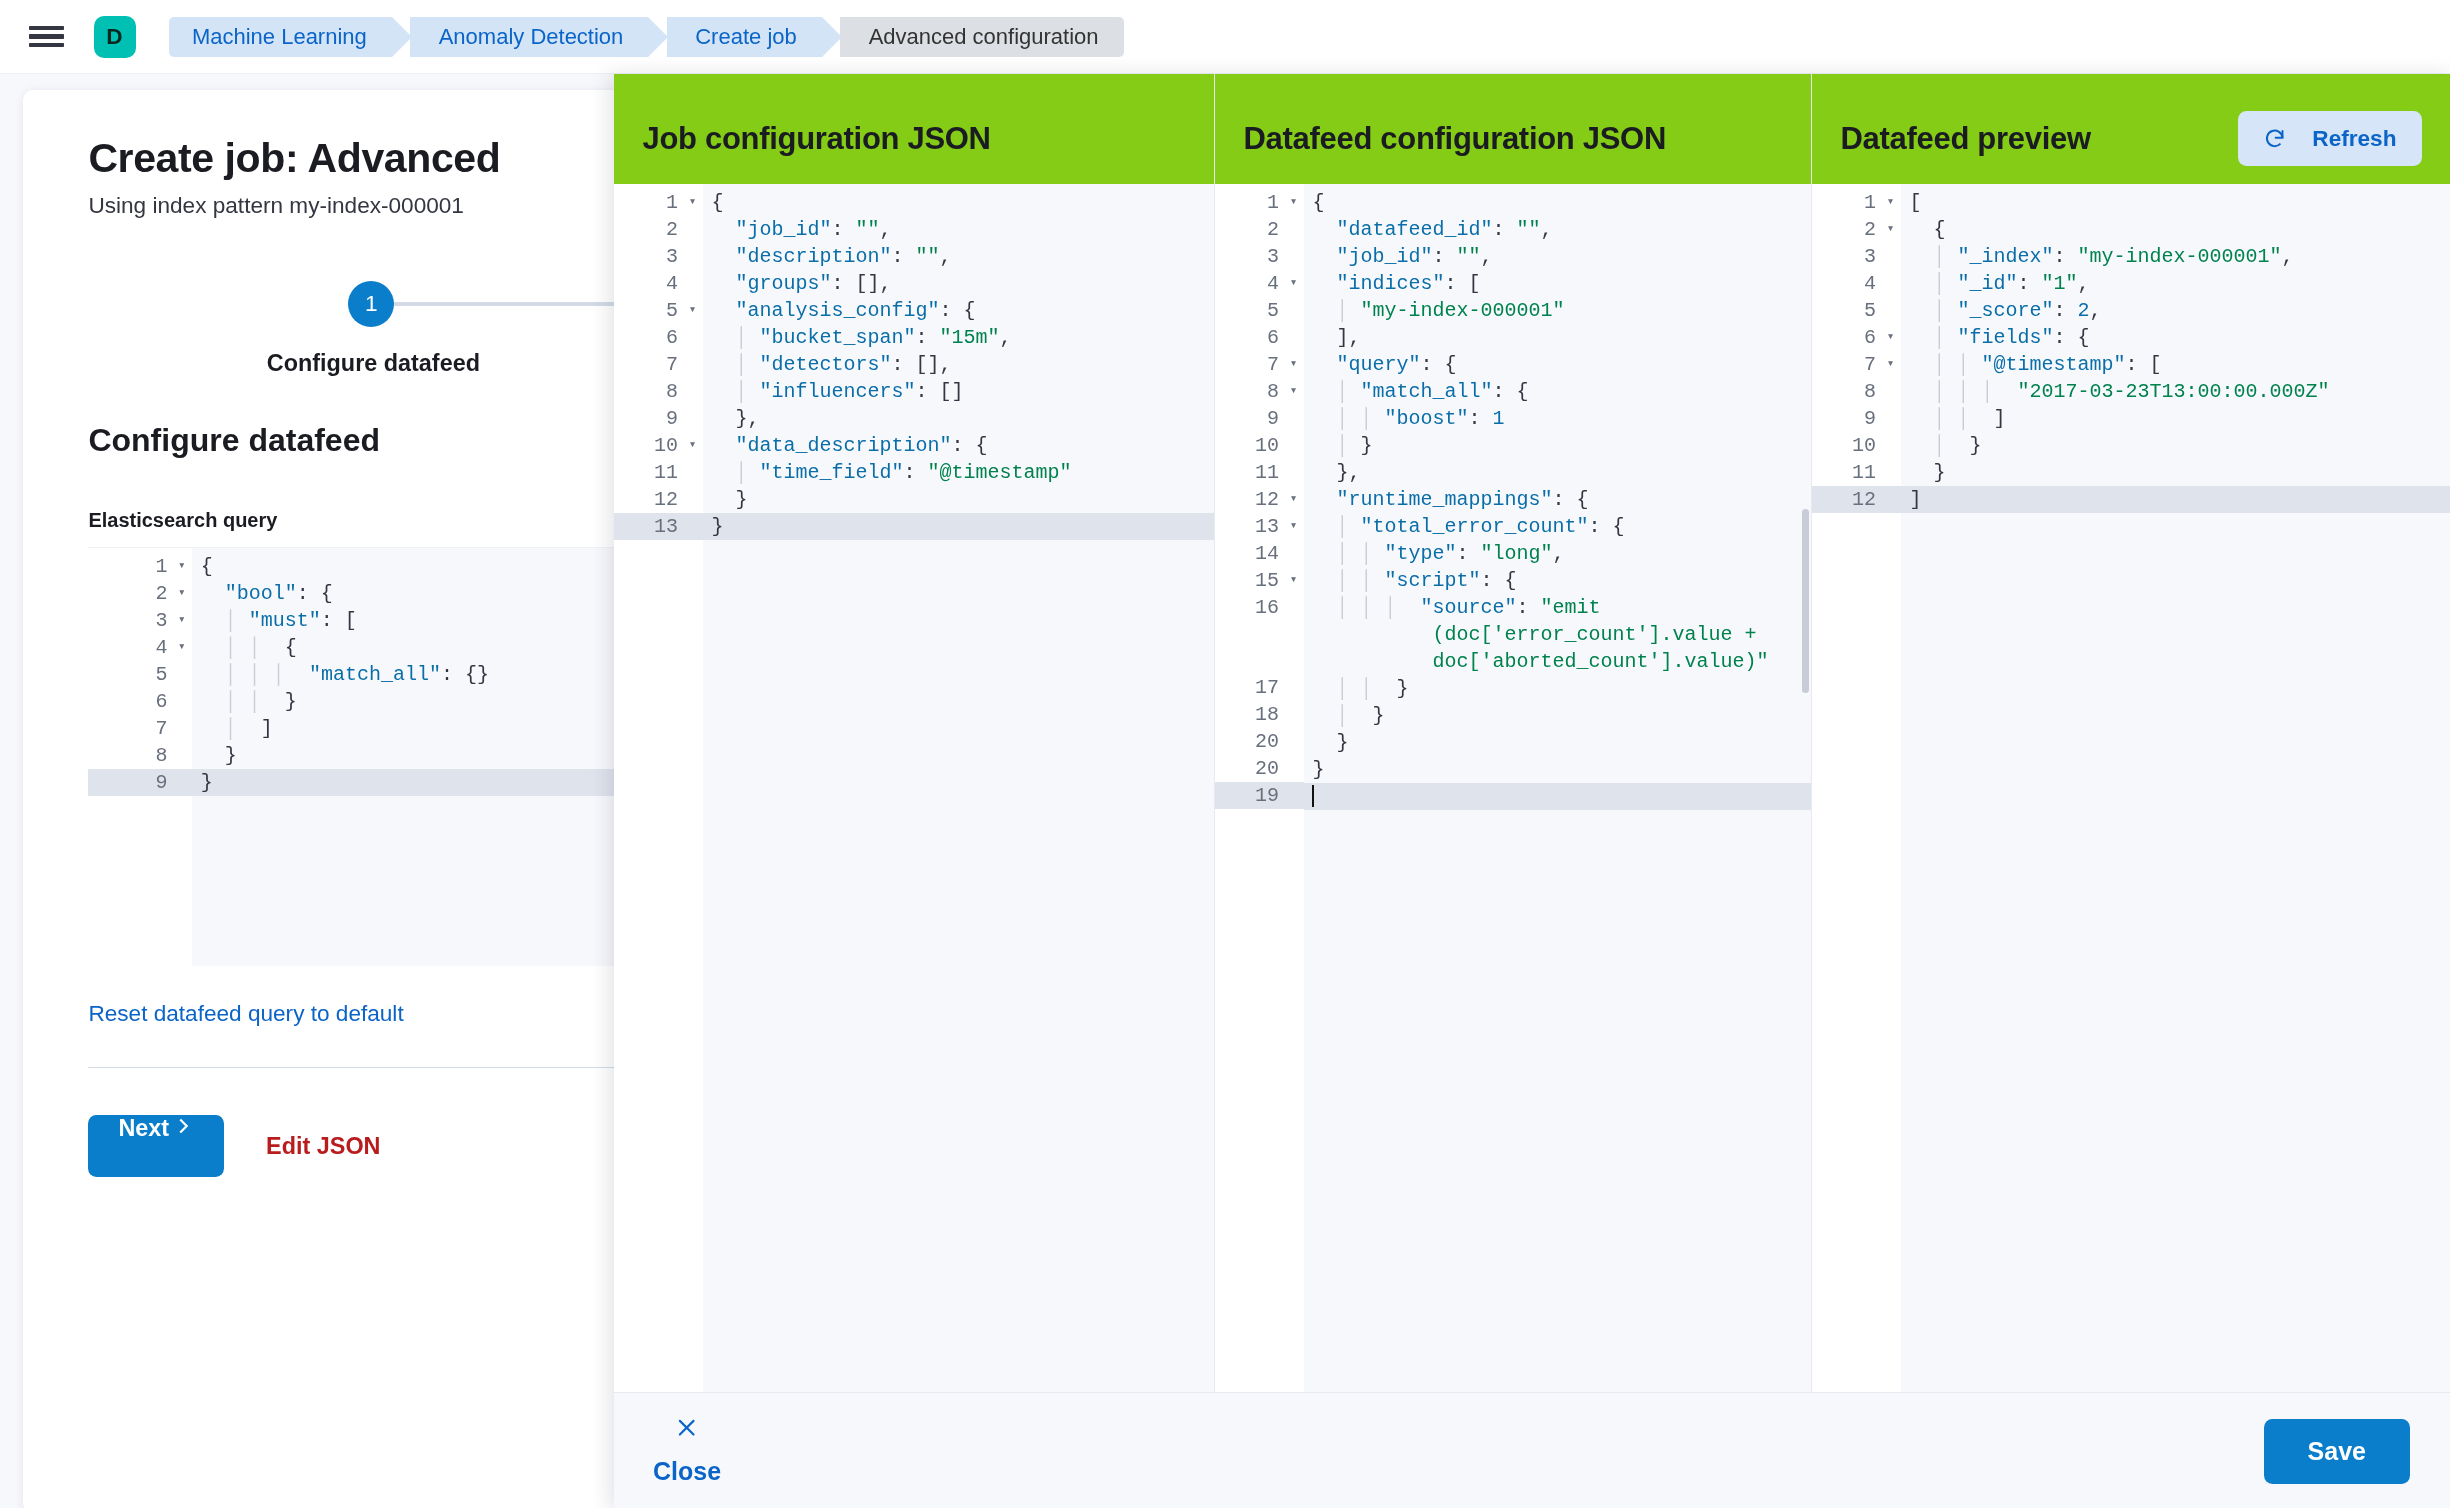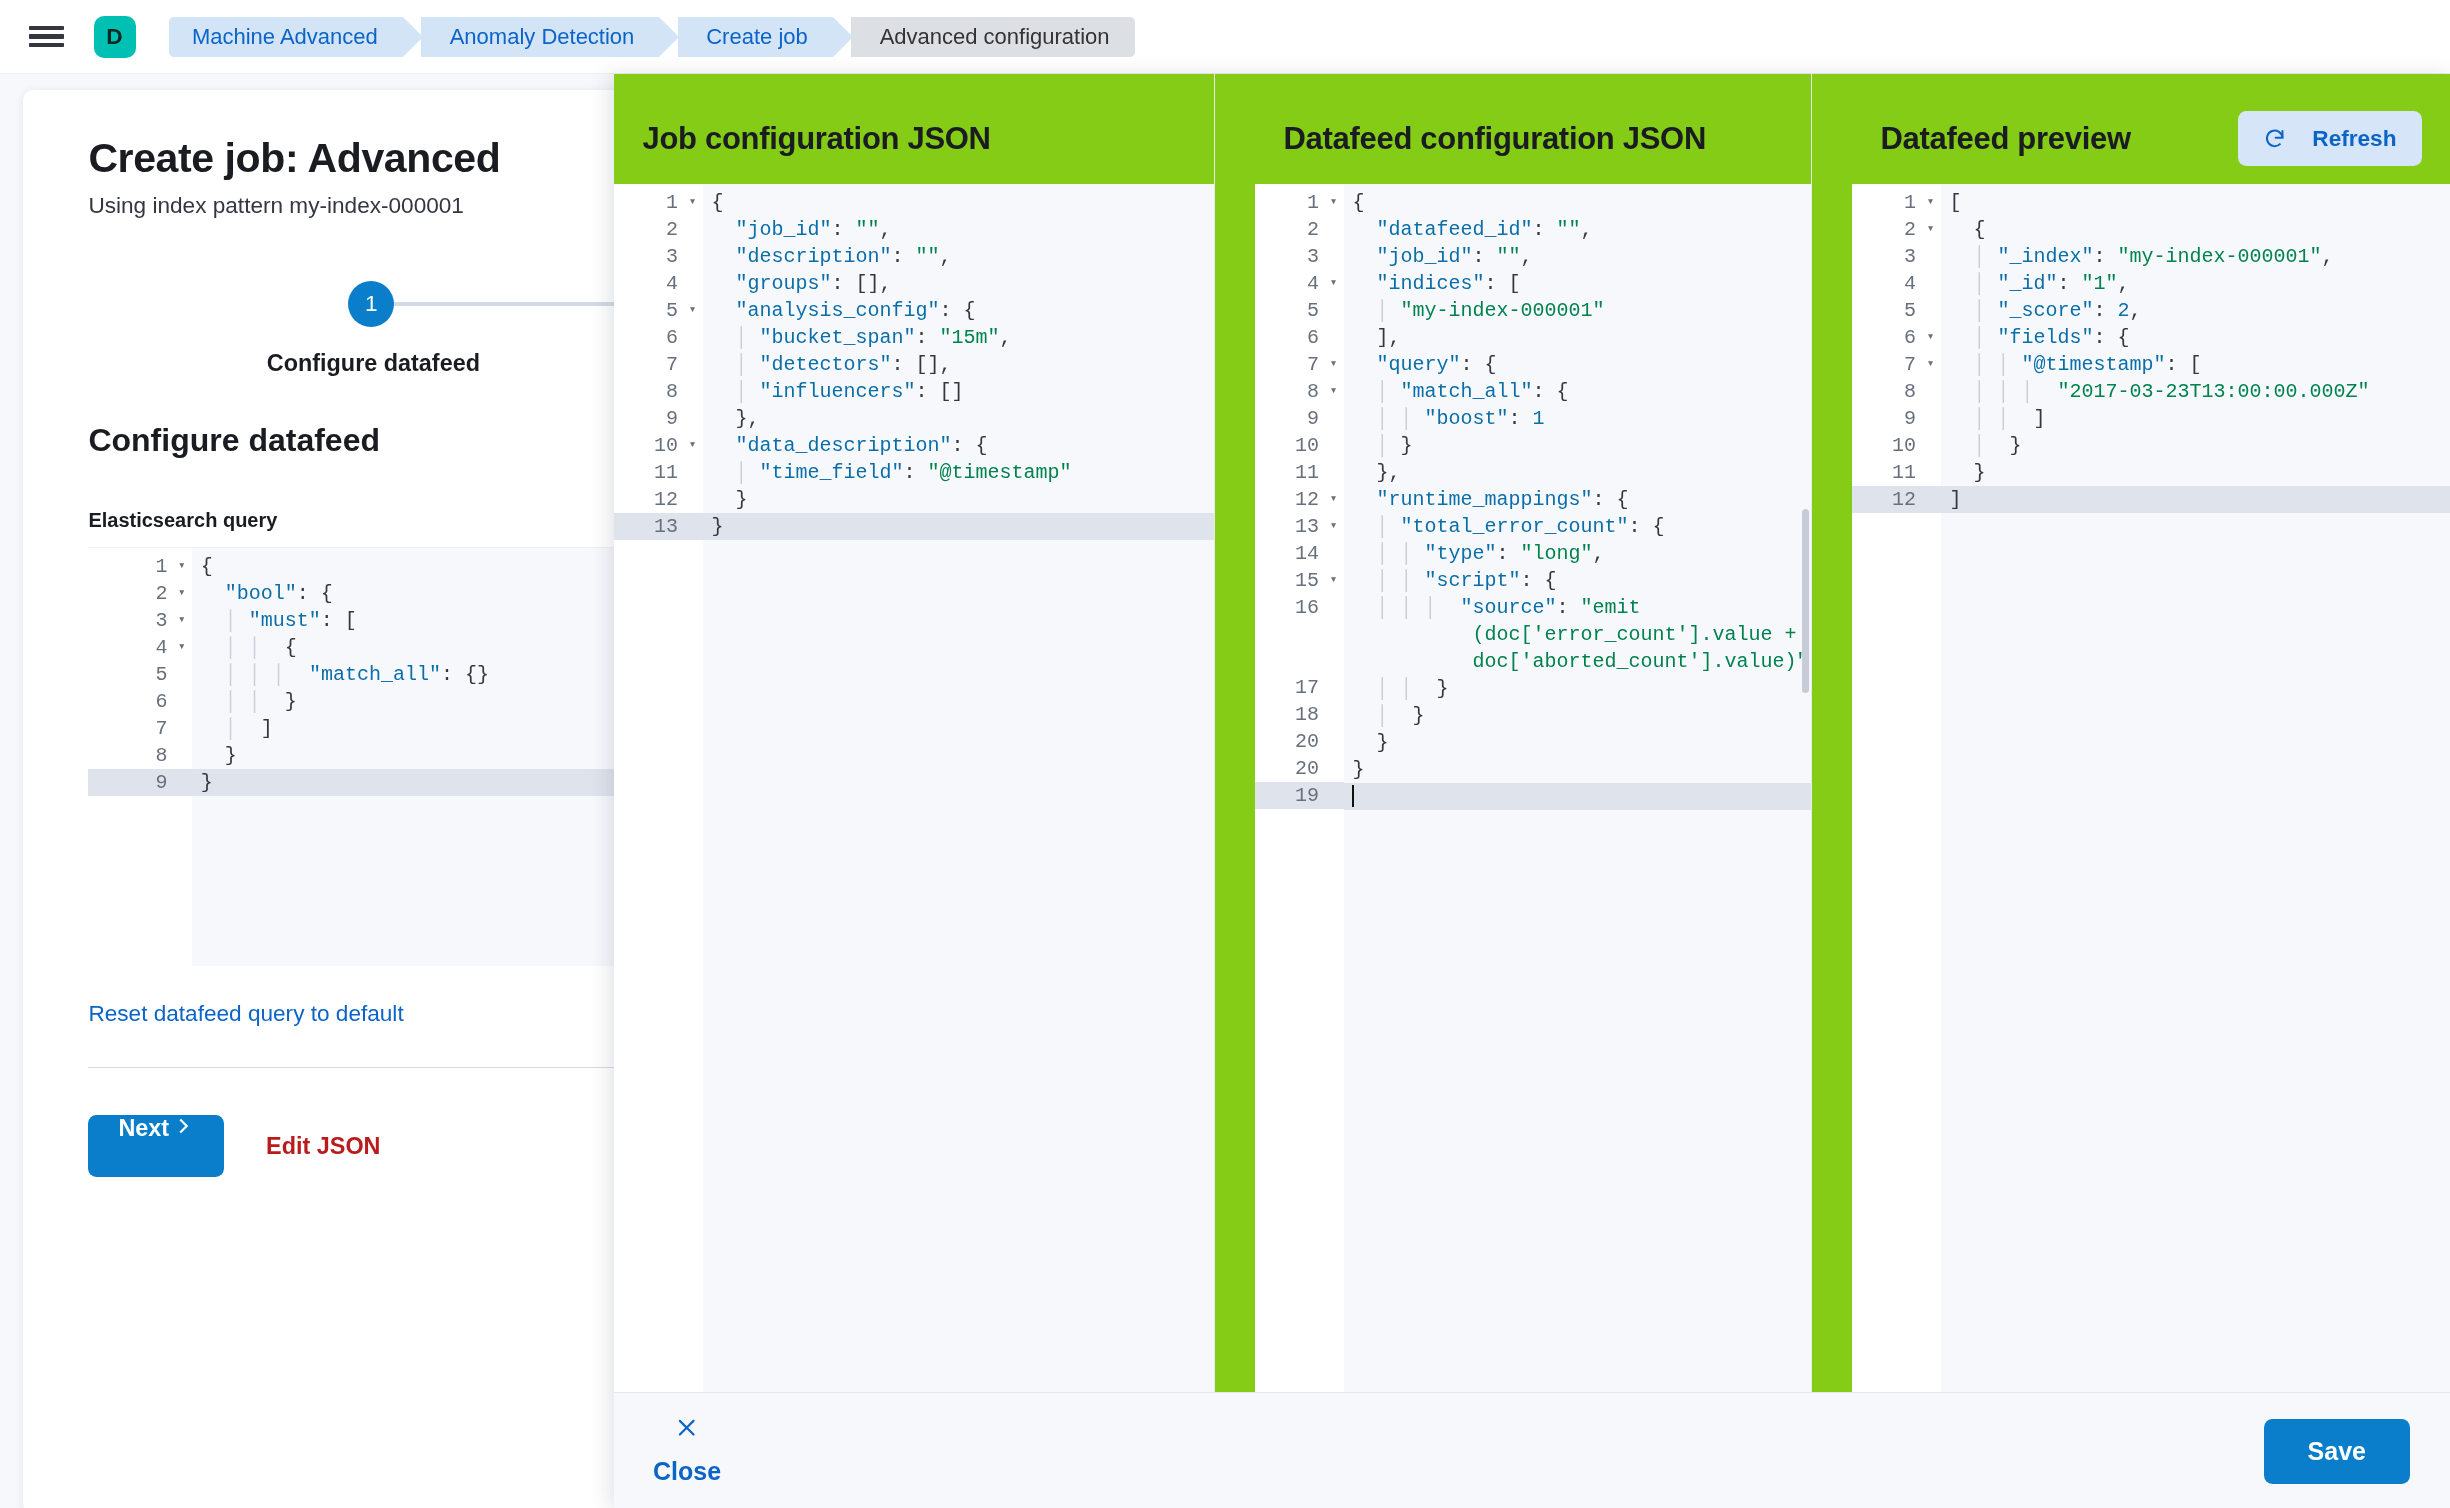--- a/index.html
+++ b/index.html
@@ -117,21 +117,21 @@
   }
 
   
   .flyout {
     position: absolute; left: 614px; top: 74px; width: 1840px; height: 1435px;
     background: #84cc16; box-shadow: -5px 0 18.4px rgba(40,50,70,0.13);
     display: flex; flex-direction: column;
   }
   .flyout-body { flex: 1 1 auto; display: flex; overflow: hidden; }
   .fcol { display: flex; flex-direction: column; padding: 32px 0 0 0; position: relative; }
-  .fcol + .fcol { border-left: 0.8px solid #e6e9f0; padding-left: 40px; }
+  .fcol + .fcol { border-left: 0.8px solid #e6e9f0; }
   .fcol-head {
     display: flex; align-items: center; justify-content: space-between;
     padding: 0 28.5px 0 28.5px; height: 65px;
   }
   .fcol-title { font-size: 31px; font-weight: 700; color: #1a1c21; letter-spacing: -0.3px; }
   .refresh-btn {
     background: #d6e5f7; color: #0b64c7; border: none; border-radius: 8.4px;
     height: 55px; padding: 0 25px; font-size: 22.6px; font-weight: 700;
     display: flex; align-items: center; gap: 26px; cursor: pointer;
     font-family: "Liberation Sans", sans-serif;
@@ -173,21 +173,21 @@
 <div class="app">
 
   <div class="topbar">
     <div class="hamburger">
       <i></i>
       <i></i>
       <i></i>
     </div>
     <div class="logo-badge">D</div>
     <div class="breadcrumbs" id="breadcrumbs">
-        <div class="crumb">Machine Advanced</div>
+        <div class="crumb">Machine Learning</div>
         <div class="crumb">Anomaly Detection</div>
         <div class="crumb">Create job</div>
         <div class="crumb active">Advanced configuration</div>
       </div>
   </div>
 
   <div class="page-card">
     <div class="page-title">Create job: Advanced</div>
     <div class="page-sub">Using index pattern my-index-000001</div>
 

